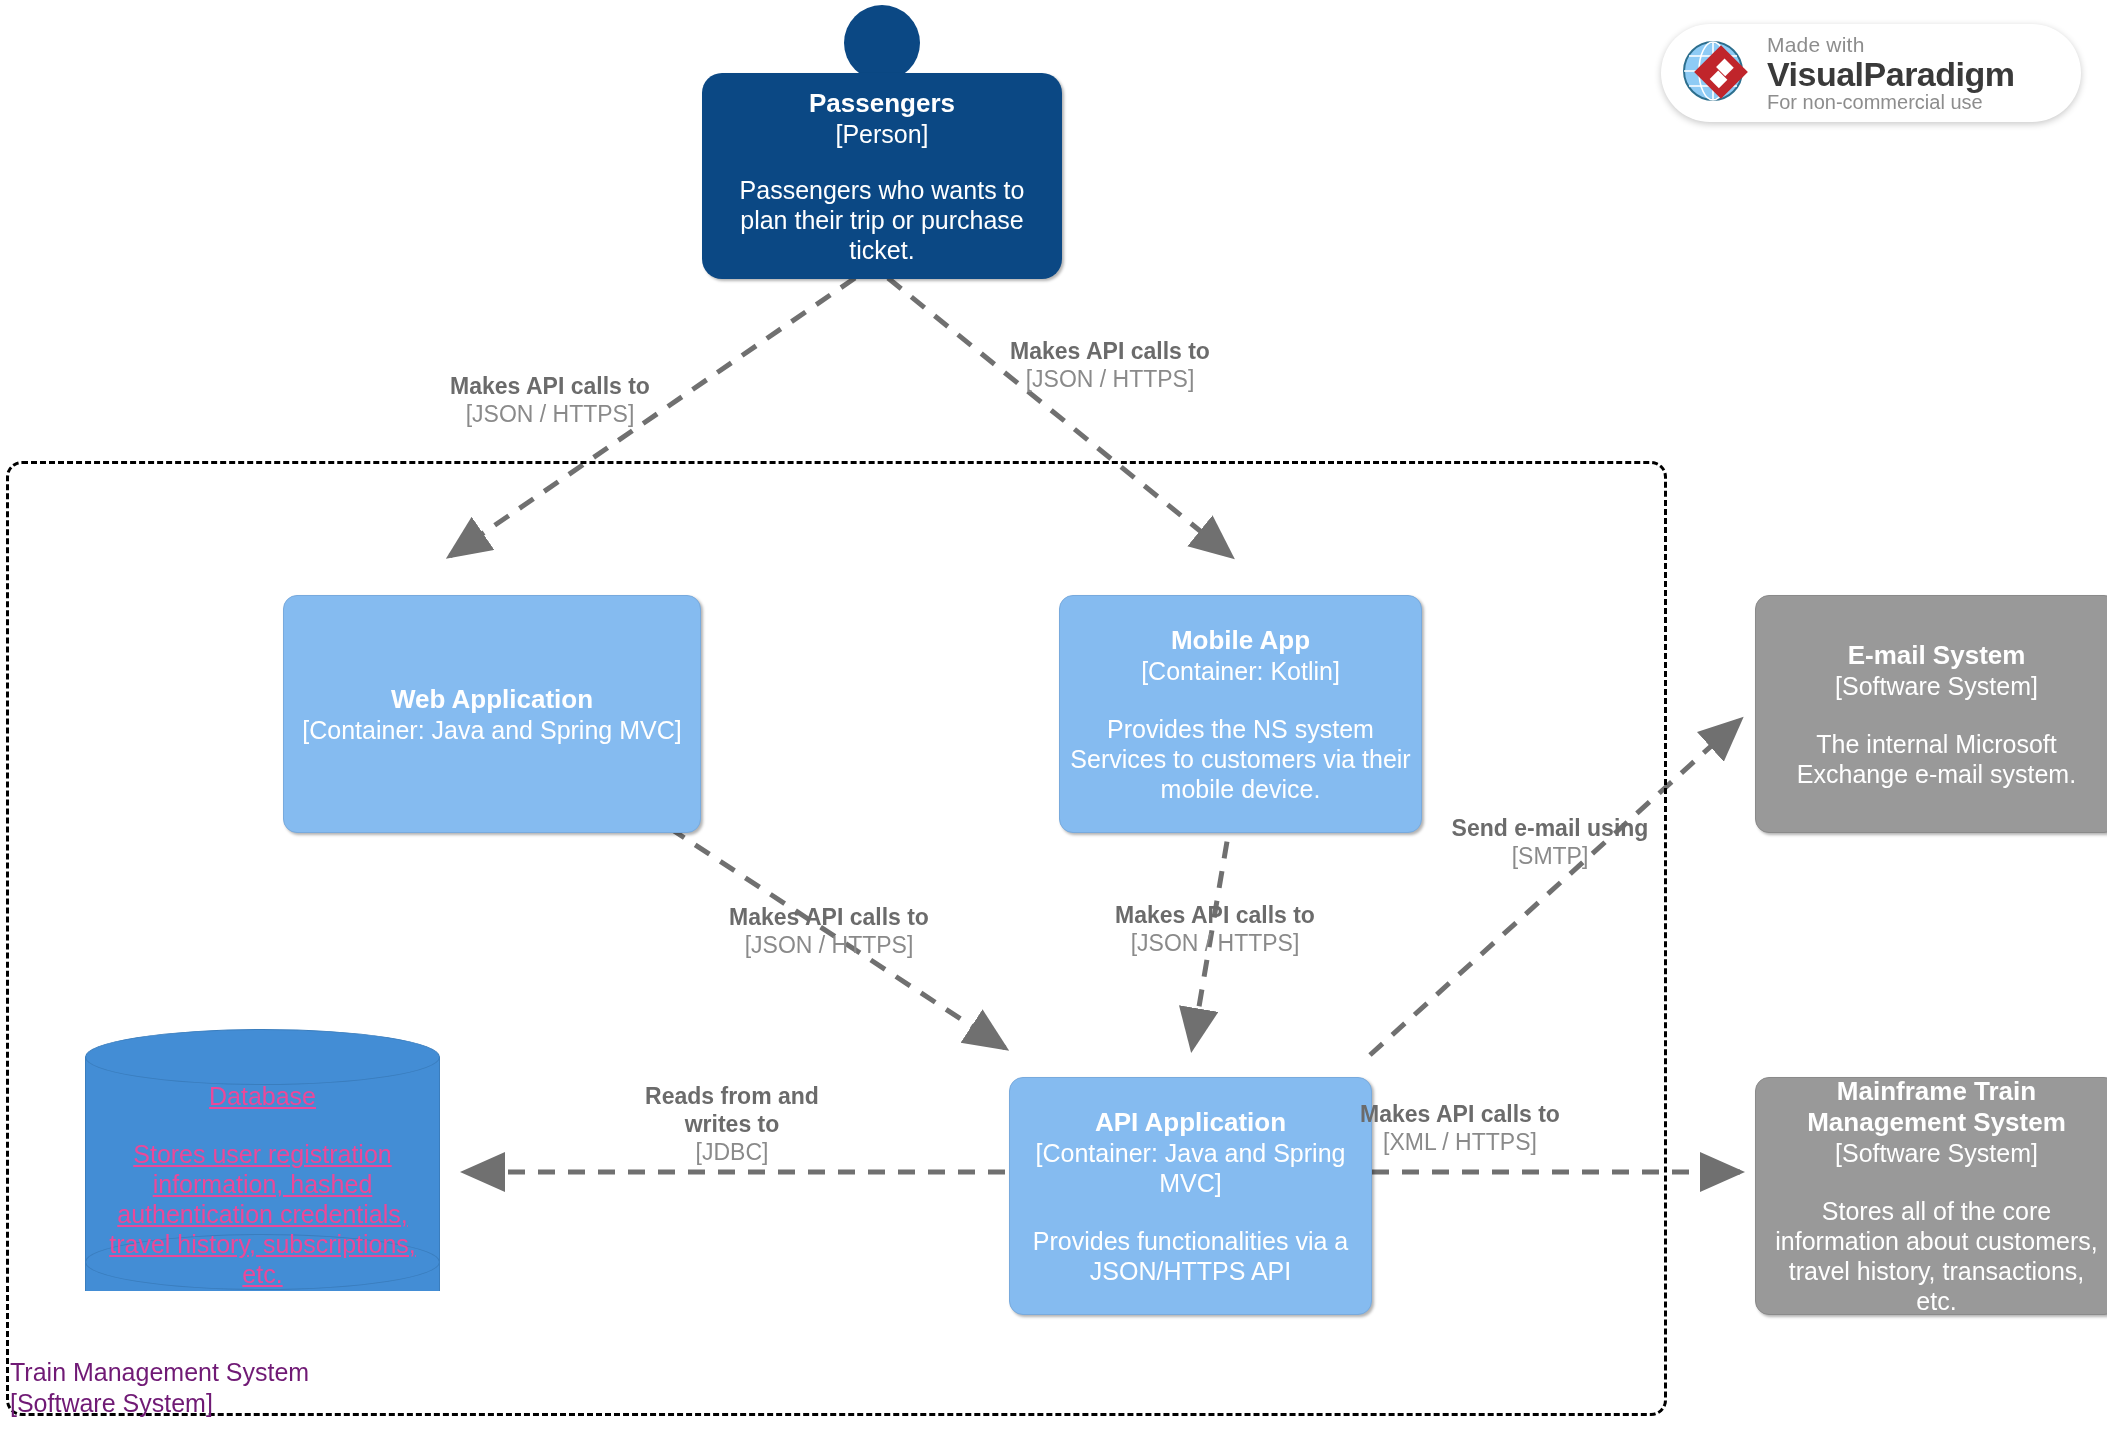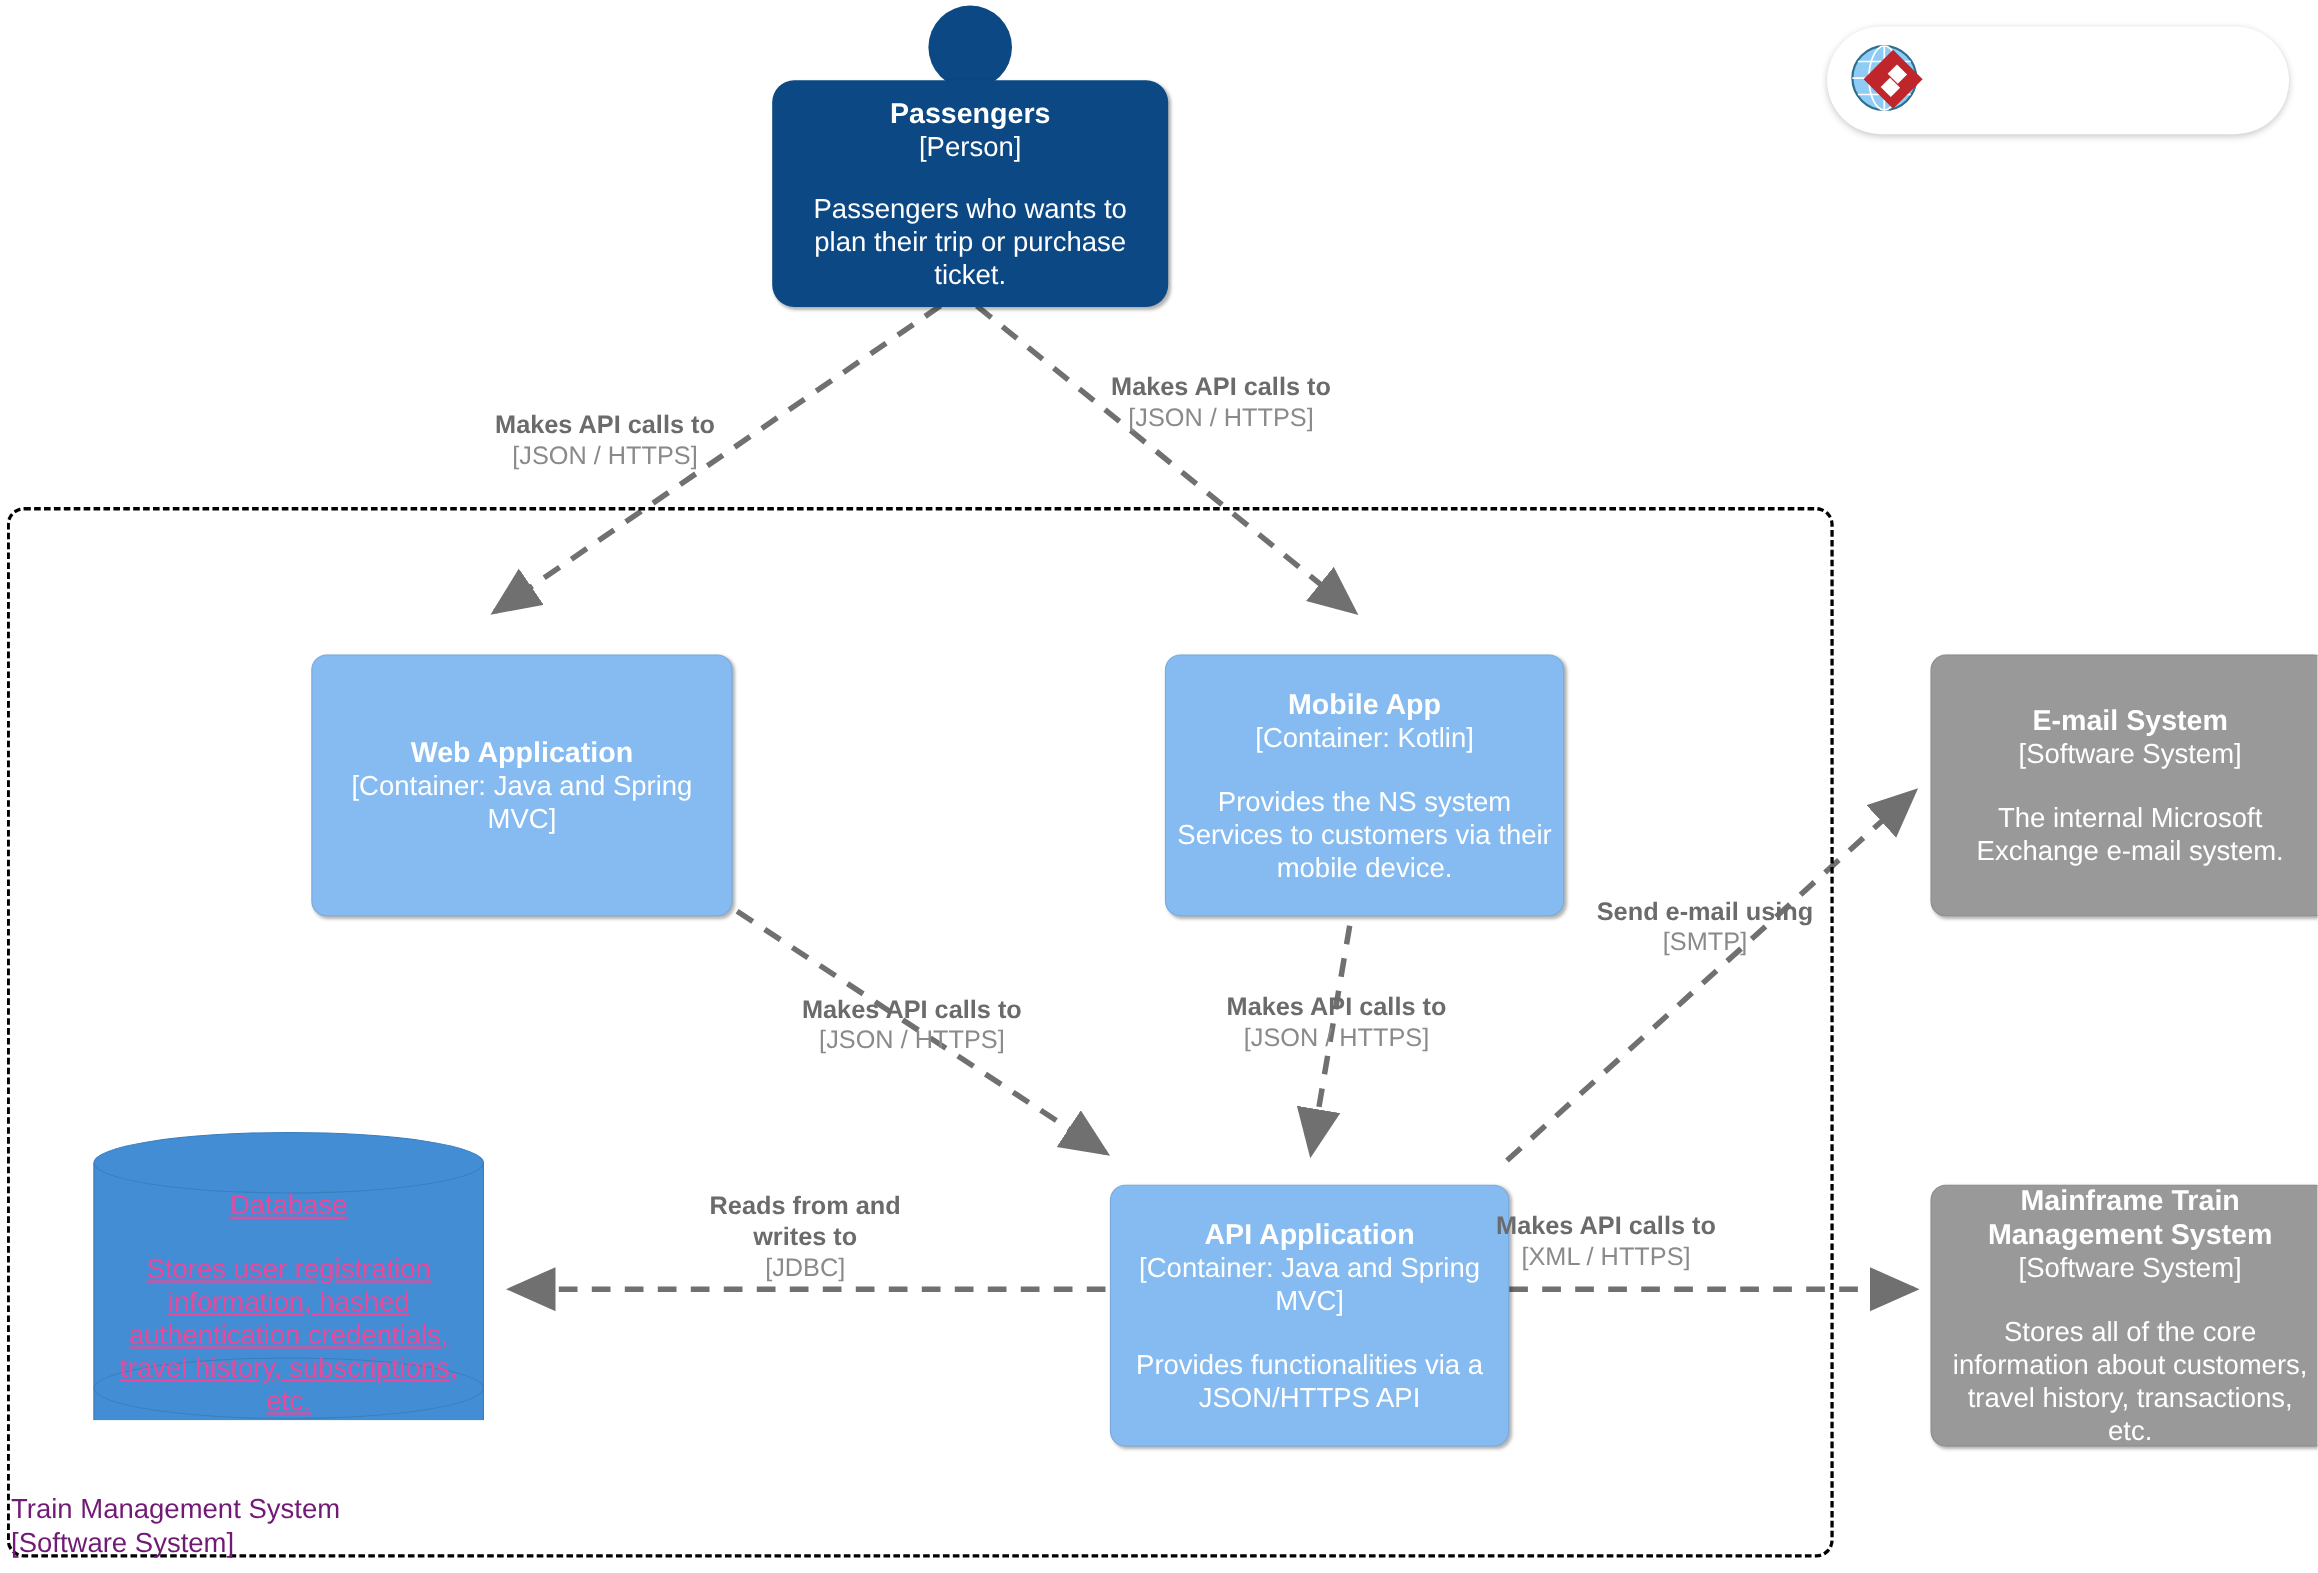--- a/index.html
+++ b/index.html
@@ -240,21 +240,21 @@
 
   <div class="person-wrap">
     <div class="person-head"></div>
     <div class="person-body">
       <div class="n-title">Passengers</div>
       <div class="n-tech">[Person]</div>
       <div class="n-desc">Passengers who wants to plan their trip or purchase ticket.</div>
     </div>
   </div>
 
-  <div class="node container-node" style="left:283px; top:573px; width:383px; height:238px;">
+  <div class="node container-node" style="left:283px; top:573px; width:418px; height:238px;">
     <div class="n-title">Web Application</div>
     <div class="n-tech">[Container: Java and Spring MVC]</div>
   </div>
 
   <div class="node container-node" style="left:1059px; top:573px; width:363px; height:238px;">
     <div class="n-title">Mobile App</div>
     <div class="n-tech">[Container: Kotlin]</div>
     <div class="n-desc">Provides the NS system Services to customers via their mobile device.</div>
   </div>
 
@@ -331,15 +331,20 @@
         <line x1="7" y1="39" x2="65" y2="39" stroke="#ffffff" stroke-width="1.6"></line>
         <line x1="12" y1="24" x2="60" y2="24" stroke="#ffffff" stroke-width="1.4"></line>
         <line x1="12" y1="54" x2="60" y2="54" stroke="#ffffff" stroke-width="1.4"></line>
         <g transform="translate(44,40) rotate(45)">
           <rect x="-19" y="-19" width="38" height="38" fill="#c0252b"></rect>
           <rect x="-7" y="-12" width="13" height="12" fill="#ffffff"></rect>
           <rect x="-3" y="1" width="13" height="12" fill="#ffffff"></rect>
         </g>
       </svg>
     </span>
+    <span class="wm-text">
+      <div class="wm-made">Made with</div>
+      <div class="wm-name">VisualParadigm</div>
+      <div class="wm-non">For non-commercial use</div>
+    </span>
   </div>
 
 </div>
 
 </body></html>

